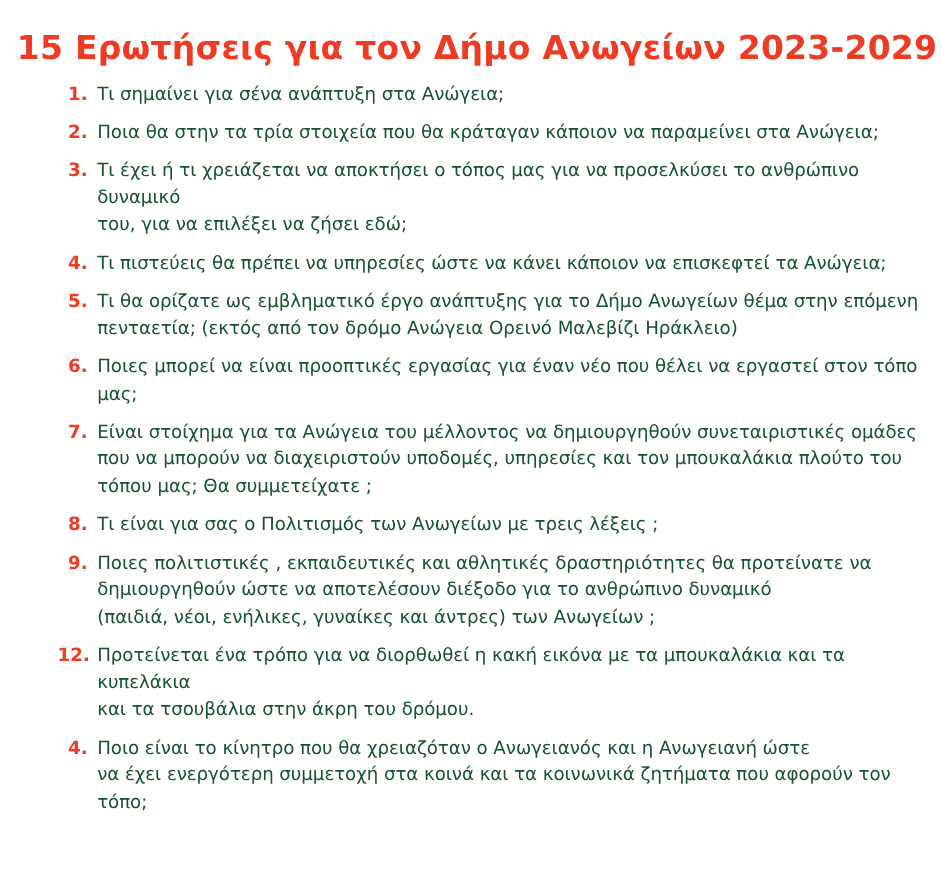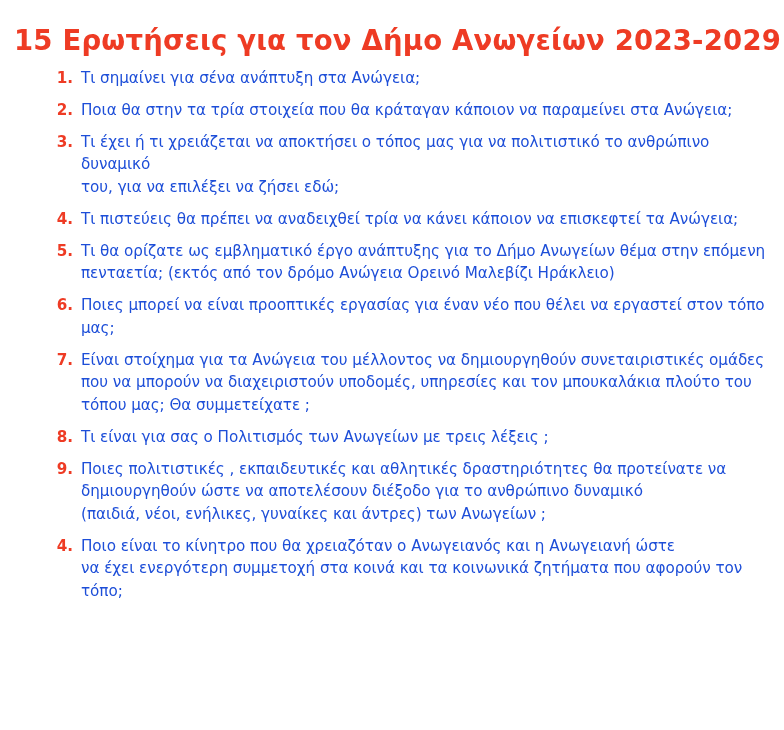--- a/index.html
+++ b/index.html
@@ -63,21 +63,21 @@
     line-height: 22.5px;
     color: #ee3b24;
     white-space: nowrap;
   }
 
   .question-text {
     flex: 1 1 auto;
     font-size: 15.2px;
     font-weight: 400;
     line-height: 22.5px;
-    color: #1d4ed8;
+    color: #14532d;
     white-space: pre-line;
     letter-spacing: -0.05px;
   }
 </style>
 </head>
 <body>
 
 <div id="poster">
 
   <h1 class="poster-title">15  Ερωτήσεις για τον Δήμο Ανωγείων 2023-2029</h1>
@@ -89,27 +89,27 @@
       <span class="question-text">Τι σημαίνει για σένα ανάπτυξη στα Ανώγεια;</span>
     </li>
 
     <li class="question-item">
       <span class="question-number">2.</span>
       <span class="question-text">Ποια θα στην τα τρία στοιχεία που θα   κράταγαν κάποιον να παραμείνει στα Ανώγεια;</span>
     </li>
 
     <li class="question-item">
       <span class="question-number">3.</span>
-      <span class="question-text">Τι έχει ή τι χρειάζεται να αποκτήσει ο τόπος μας για να πολιτιστικό το ανθρώπινο δυναμικό
+      <span class="question-text">Τι έχει ή τι χρειάζεται να αποκτήσει ο τόπος μας για να προσελκύσει το ανθρώπινο δυναμικό
 του, για να επιλέξει να ζήσει εδώ;</span>
     </li>
 
     <li class="question-item">
       <span class="question-number">4.</span>
-      <span class="question-text">Τι πιστεύεις θα πρέπει να αναδειχθεί τρία να κάνει κάποιον να επισκεφτεί τα Ανώγεια;</span>
+      <span class="question-text">Τι πιστεύεις θα πρέπει να υπηρεσίες ώστε να κάνει κάποιον να επισκεφτεί τα Ανώγεια;</span>
     </li>
 
     <li class="question-item">
       <span class="question-number">5.</span>
       <span class="question-text">Τι θα ορίζατε ως εμβληματικό έργο ανάπτυξης για το Δήμο Ανωγείων θέμα στην επόμενη
 πενταετία; (εκτός από τον δρόμο Ανώγεια Ορεινό Μαλεβίζι Ηράκλειο)</span>
     </li>
 
     <li class="question-item">
       <span class="question-number">6.</span>
@@ -130,20 +130,25 @@
 
     <li class="question-item">
       <span class="question-number">9.</span>
       <span class="question-text">Ποιες πολιτιστικές , εκπαιδευτικές και αθλητικές δραστηριότητες θα προτείνατε να
 δημιουργηθούν ώστε να αποτελέσουν διέξοδο για το ανθρώπινο δυναμικό
 (παιδιά, νέοι, ενήλικες, γυναίκες και άντρες) των Ανωγείων ;</span>
     </li>
 
 
 
+    <li class="question-item">
+      <span class="question-number">12.</span>
+      <span class="question-text">Προτείνεται ένα τρόπο για να διορθωθεί η κακή εικόνα με τα μπουκαλάκια και τα κυπελάκια
+και τα τσουβάλια στην άκρη του δρόμου.</span>
+    </li>
 
     <li class="question-item">
       <span class="question-number">4.</span>
       <span class="question-text">Ποιο είναι το κίνητρο που θα χρειαζόταν ο Ανωγειανός και η Ανωγειανή ώστε
 να έχει ενεργότερη συμμετοχή στα κοινά και τα κοινωνικά ζητήματα που αφορούν τον τόπο;</span>
     </li>
 
   </ol>
 
 </div>

